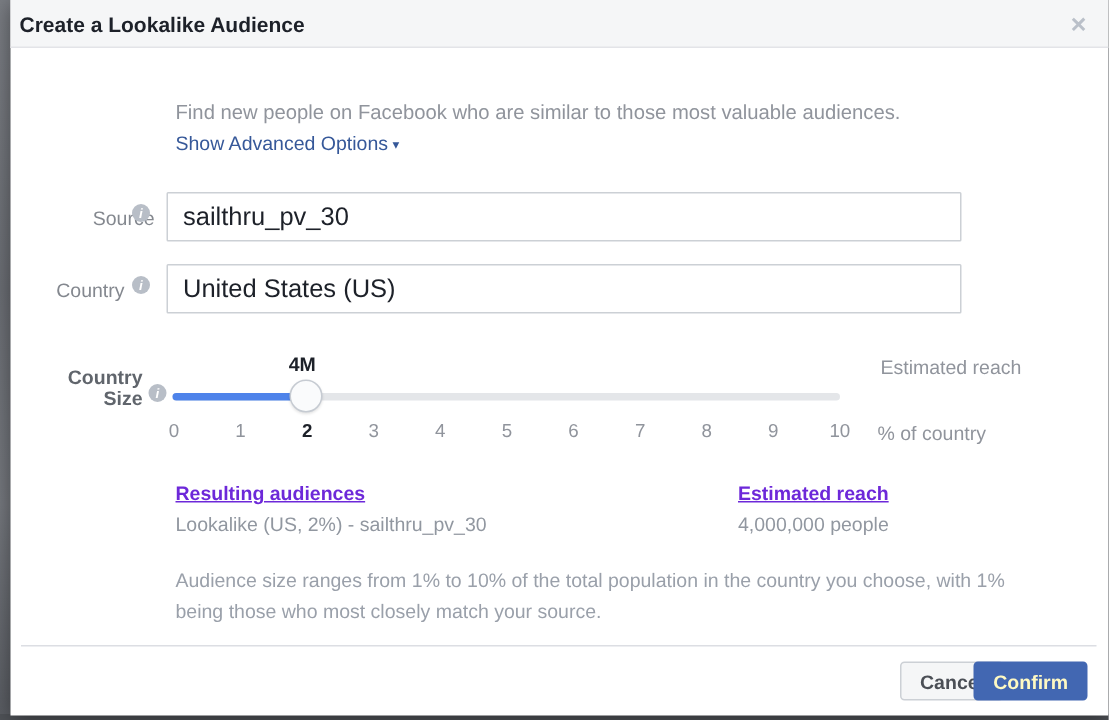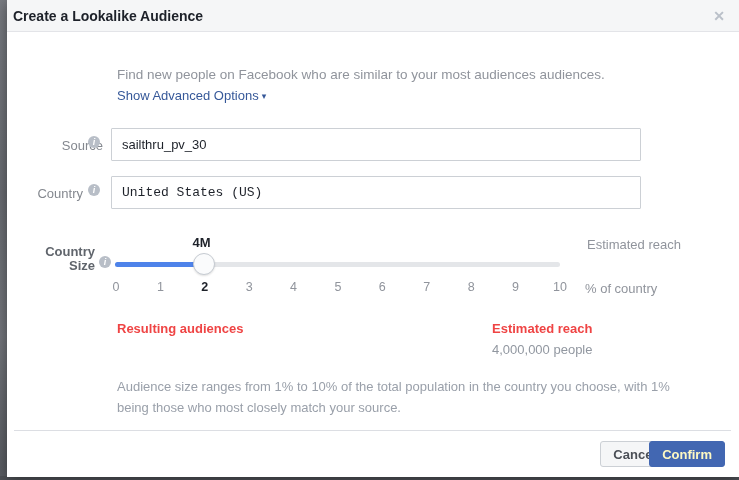--- a/index.html
+++ b/index.html
@@ -22,38 +22,38 @@
                color:#bac0c9; font-size:14px; font-weight:bold; cursor:pointer; line-height:20px; text-align:center; }
 
   .description { position:absolute; left:110px; top:67px; font-size:13.5px; color:#90949c; }
   .adv-link { position:absolute; left:110px; top:88px; font-size:13px; color:#365899; text-decoration:none; cursor:pointer; }
   .adv-link .caret { font-size:9px; color:#365899; margin-left:3px; vertical-align:1px; }
 
   .field-label { position:absolute; width:76px; left:0; text-align:right; font-size:13px; color:#84888f; }
   .info-icon { position:absolute; width:12px; height:12px; border-radius:50%; background:#b8bec7; color:#fff;
                font-size:9px; font-weight:bold; font-style:italic; text-align:center; line-height:12px; cursor:pointer; }
   .text-input { position:absolute; left:104px; width:530px; height:33px; border:1px solid #ccd0d5; border-radius:1px;
-                padding:0 10px; font-size:13px; color:#1d2129; font-family:"Liberation Sans",sans-serif; background:#fff; }
+                padding:0 10px; font-size:17px; color:#1d2129; font-family:"Liberation Sans",sans-serif; background:#fff; }
 
   .aud-label { position:absolute; left:0; width:88px; text-align:right; font-size:13px; font-weight:bold; color:#60656c; line-height:14px; }
 
   .slider-wrap { position:absolute; left:108px; top:250px; width:445px; height:30px; }
   .slider-track { position:absolute; left:0; top:12px; width:100%; height:5px; background:#e4e6e9; border-radius:3px; cursor:pointer; }
   .slider-fill  { position:absolute; left:0; top:12px; height:5px; background:#4e83ea; border-radius:3px 0 0 3px; }
   .slider-handle{ position:absolute; top:3px; width:22px; height:22px; margin-left:-11px; border-radius:50%;
                   background:#fafbfc; border:1px solid #c6cbd2; box-shadow:0 1px 2px rgba(0,0,0,.12); cursor:grab; }
   .slider-tooltip{ position:absolute; top:-15px; transform:translateX(-50%); font-size:13px; font-weight:bold; color:#1d2129;margin-left:42px; }
   .est-reach-top { position:absolute; left:580px; top:237px; font-size:13px; color:#90949c; }
 
   .ticks { position:absolute; left:108px; top:280px; width:460px; margin-left:-7px; display:flex; justify-content:space-between; }
   .ticks span { width:16px; text-align:center; font-size:12.5px; color:#90949c; }
   .ticks span.sel { font-weight:bold; color:#1d2129; }
   .pct-country { position:absolute; left:578px; top:281px; font-size:13px; color:#90949c; }
 
-  .res-header { position:absolute; top:321px; font-size:13px; font-weight:bold; color:#ef4444; }
+  .res-header { position:absolute; top:321px; font-size:13px; font-weight:bold; color:#6d28d9;text-decoration:underline; }
   .res-value  { position:absolute; top:342px; font-size:13px; color:#9197a0; }
   .col-left  { left:110px; }
   .col-right { left:485px; }
 
   .note { position:absolute; left:110px; top:376px; width:566px; font-size:13px; line-height:21px; color:#9aa0aa; }
 
   .footer-divider { position:absolute; left:7px; right:8px; top:430px; height:1px; background:#dcdee3; }
   .btn { position:absolute; top:441px; height:26px; border-radius:3px; font-size:13px; font-weight:bold;
          font-family:"Liberation Sans",sans-serif; cursor:pointer; padding:0 12px; }
   .btn-cancel { right:70px; background:#f5f6f7; border:1px solid #ccd0d5; color:#4b4f56; }
@@ -66,30 +66,30 @@
   <div class="backdrop-left"></div>
   <div class="backdrop-bottom"></div>
 
   <div class="modal">
 
     <div class="modal-header">
       <div class="modal-title">Create a Lookalike Audience</div>
       <button class="close-btn">✕</button>
     </div>
 
-    <div class="description">Find new people on Facebook who are similar to your most audiences audiences.</div>
+    <div class="description">Find new people on Facebook who are similar to those most valuable audiences.</div>
     <a class="adv-link"><span>Show Advanced Options</span><span class="caret">▾</span></a>
 
     <div class="field-label" style="top:138px;margin-left:20px;">Source</div>
     <div class="info-icon" style="left:81px; top:136px;">i</div>
     <input class="text-input" style="top: 128px;" value="sailthru_pv_30">
 
     <div class="field-label" style="top:186px;">Country</div>
     <div class="info-icon" style="left:81px; top:184px;">i</div>
-    <input class="text-input" style="top: 176px; font-family: Liberation Mono, monospace;" value="United States (US)">
+    <input class="text-input" style="top: 176px;" value="United States (US)">
 
     <div class="aud-label" style="top:245px;">
       <div>Country</div>
       <div>Size</div>
     </div>
     <div class="info-icon" style="left:92px; top:256px;">i</div>
 
     <div class="est-reach-top">Estimated reach</div>
 
     <div class="slider-wrap">
@@ -108,20 +108,21 @@
       <span>5</span>
       <span>6</span>
       <span>7</span>
       <span>8</span>
       <span>9</span>
       <span>10</span>
     </div>
     <div class="pct-country">% of country</div>
 
     <div class="res-header col-left">Resulting audiences</div>
+    <div class="res-value col-left">Lookalike (US, 2%) - sailthru_pv_30</div>
     <div class="res-header col-right">Estimated reach</div>
     <div class="res-value col-right">4,000,000 people</div>
 
     <div class="note">Audience size ranges from 1% to 10% of the total population in the country you choose, with 1% being those who most closely match your source.</div>
 
     <div class="footer-divider"></div>
     <button class="btn btn-cancel">Cancel</button>
     <button class="btn btn-confirm">Confirm</button>
   </div>
 </div>

